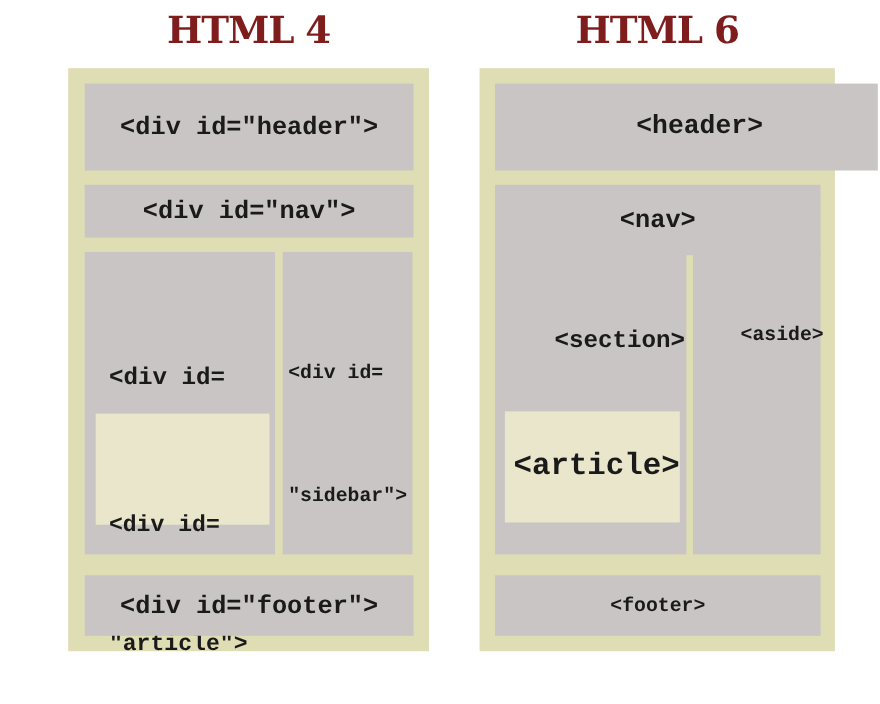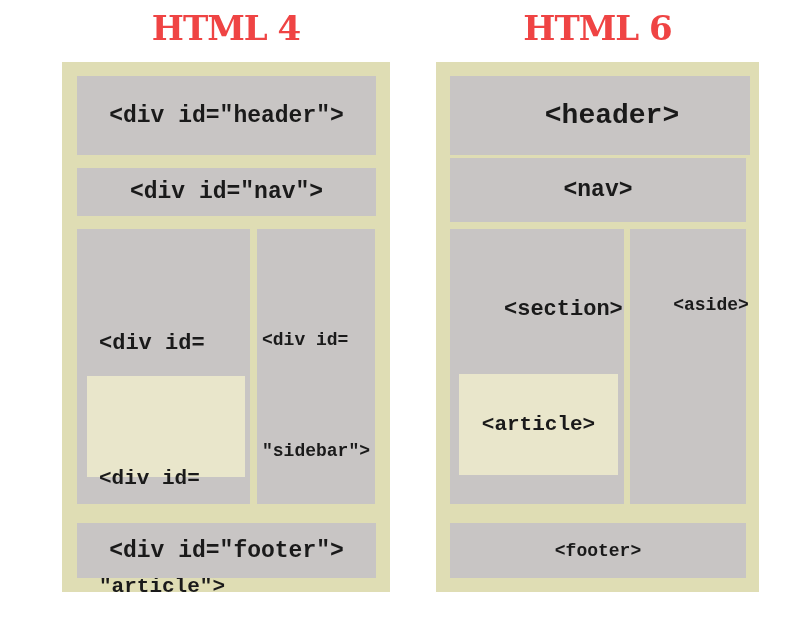--- a/index.html
+++ b/index.html
@@ -19,21 +19,21 @@
   }
   .title{
     position:absolute;
     top:8px;
     text-align:center;
     font-family:"DejaVu Serif",serif;
     font-weight:bold;
     font-size:34px;
     line-height:40px;
     letter-spacing:-1px;
-    color:#ef4444;
+    color:#7f1d1d;
   }
   .title-left{left:62px;width:328px;}
   .title-right{left:436px;width:323px;}
   .panel{
     position:absolute;
     top:62px;
     height:530px;
     background:var(--panel-bg);
   }
   .panel-left{left:62px;width:328px;}
@@ -53,25 +53,25 @@
     justify-content:center;
   }
   
   .l-header{left:15px;top:14px;width:299px;height:79px;font-size:23px;}
   .l-nav{left:15px;top:106px;width:299px;height:48px;font-size:23px;}
   .l-section{left:15px;top:167px;width:173px;height:275px;font-size:22px;line-height:37px;padding:22px 0 0 22px;}
   .l-sidebar{left:195px;top:167px;width:118px;height:275px;font-size:18px;line-height:37px;padding:19px 0 0 5px;}
   .l-article{left:25px;top:314px;width:158px;height:101px;background:var(--article-bg);font-size:21px;line-height:36px;padding:13px 0 0 12px;}
   .l-footer{left:15px;top:461px;width:299px;height:55px;font-size:23px;}
   
-  .r-header{left:14px;top:14px;width:300px;height:79px;font-size:28px;padding-left:24px;}
-  .r-nav{left:14px;top:96px;width:296px;height:64px;font-size:23px;}
+  .r-header{left:14px;top:14px;width:348px;height:79px;font-size:24px;padding-left:24px;}
+  .r-nav{left:14px;top:106px;width:296px;height:64px;font-size:23px;}
   .r-section{left:14px;top:167px;width:174px;height:275px;font-size:22px;padding-top:43px;text-align:center;}
   .r-aside{left:194px;top:167px;width:116px;height:275px;font-size:18px;padding-top:46px;text-align:right;}
-  .r-article{left:23px;top:312px;width:159px;height:101px;background:var(--article-bg);font-size:21px;}
+  .r-article{left:23px;top:312px;width:159px;height:101px;background:var(--article-bg);font-size:28px;justify-content:flex-end;}
   .r-footer{left:14px;top:461px;width:296px;height:55px;font-size:18px;}
 </style>
 </head>
 <body>
 
 <div class="title title-left">HTML 4</div>
 <div class="panel panel-left">
   <div class="gbox l-header center-line">
     <span>&lt;div id="header"&gt;</span>
   </div>

